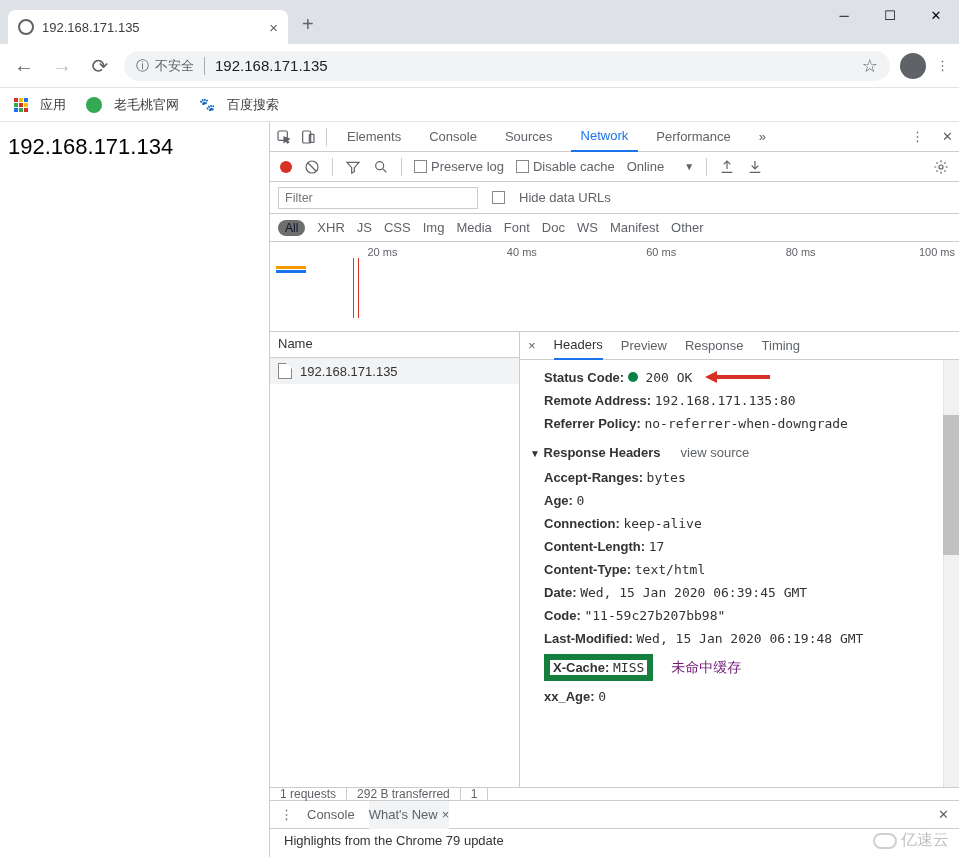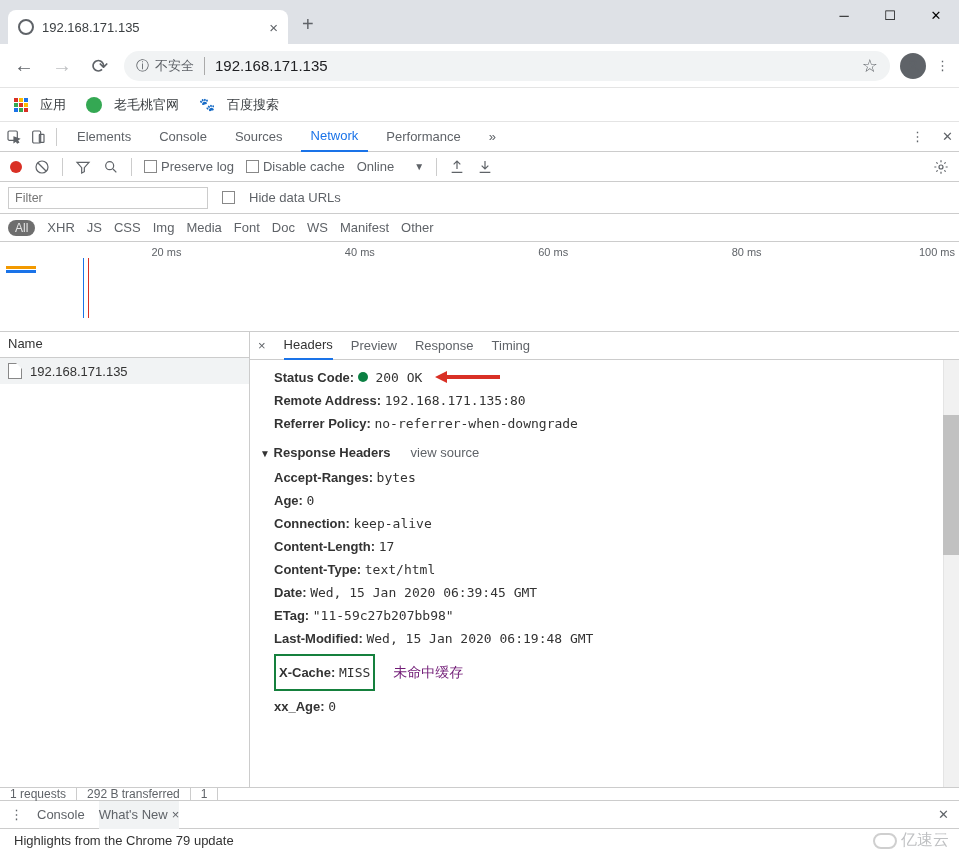--- a/index.html
+++ b/index.html
@@ -34,21 +34,21 @@
   .dt-tab.active { color: #1a73e8; border-bottom: 2px solid #1a73e8; }
   .dt-more { margin-left: auto; }
   .dt-toolbar { height: 30px; border-bottom: 1px solid #ccc; display: flex; align-items: center; padding: 0 10px; gap: 12px; font-size: 13px; color: #5f6368; }
   .record-dot { width: 12px; height: 12px; border-radius: 50%; background: #d93025; }
   .dt-toolbar .vsep { width:1px; height:18px; background:#ccc; }
   .cb { width:13px; height:13px; border:1px solid #888; }
   .throttle { display:flex; align-items:center; gap:20px; }
   .dt-filterbar { height: 32px; border-bottom: 1px solid #ccc; display: flex; align-items: center; padding: 0 8px; gap: 14px; color:#5f6368; }
   .filter-input { width: 200px; height: 22px; border: 1px solid #ccc; padding: 0 6px; color:#888; font-size:12.5px; }
   .dt-typebar { height: 28px; border-bottom: 1px solid #ccc; display: flex; align-items: center; padding: 0 8px; gap: 12px; font-size: 13px; color:#5f6368; }
-  .type-pill { background: #6e6e6e; color:#e5e5e5; border-radius: 8px; padding: 1px 7px; font-size:12px; }
+  .type-pill { background: #6e6e6e; color:#0f172a; border-radius: 8px; padding: 1px 7px; font-size:12px; }
   .dt-timeline { height: 90px; border-bottom: 1px solid #ccc; position: relative; }
   .timeline-ticks { display:flex; font-size:11px; color:#5f6368; padding: 4px 0 0 0; gap: 8px; }
   .timeline-ticks span { flex:1; text-align:right; padding-right:4px; }
   .timeline-body { position:relative; height:60px; }
   .tl-bar { position:absolute; height:3px; }
   .tl-line { position:absolute; width:1px; height:60px; }
   .dt-split { flex:1; display:flex; min-height:0; }
   .dt-list { width: 250px; border-right: 1px solid #ccc; display:flex; flex-direction:column; }
   .list-hdr { height: 26px; border-bottom: 1px solid #ccc; padding: 4px 8px; font-size:13px; color:#333; }
   .list-row { height: 26px; display:flex; align-items:center; gap:8px; padding:0 8px; background:#f1f3f4; font-size:13px; }
@@ -62,21 +62,21 @@
   .detail-body { flex:1; overflow:hidden; padding: 6px 10px; font-size:13px; color:#333; position:relative; }
   .scrolltrack { position:absolute; right:0; top:0; width:16px; bottom:0; background:#f1f1f1; border-left:1px solid #e4e4e4; }
   .scrollthumb { position:absolute; right:0; width:16px; background:#c1c1c1; }
   .hdr-row { padding: 4px 0 4px 14px; }
   .hdr-row b { font-weight:bold; }
   .mono { font-family: Consolas, monospace; }
   .status-dot { display:inline-block; width:10px; height:10px; border-radius:50%; background:#0b8043; margin-right:4px; }
   .section-hdr { font-weight:bold; padding: 10px 0 6px 0; display:flex; align-items:center; gap:20px; }
   .section-hdr .tri { font-size:10px; color:#333; }
   .section-hdr .vs { font-weight:normal; color:#5f6368; }
-  .highlight-box { border: 2px solid #15803d; display:inline-block; padding: 9px 3px; }
+  .highlight-box { border: 6px solid #15803d; display:inline-block; padding: 0 3px; }
   .red-text { color:#701a75; font-size:14px; }
   .dt-status { height: 14px; border-top: 1px solid #ccc; border-bottom: 1px solid #ccc; display:flex; align-items:flex-end; font-size:12px; color:#5f6368; }
   .dt-status span { padding: 0 10px; border-right: 1px solid #ccc; height:100%; display:flex; align-items:center; }
   .dt-console { height: 28px; border-bottom: 1px solid #ccc; display:flex; align-items:center; padding:0 10px; gap:14px; font-size:13px; color:#5f6368; position:relative; }
   .dt-console .ctab { height:28px; display:flex; align-items:center; gap:4px; }
   .dt-console .ctab.active { background:#f1f3f4; }
   .dt-console .xclose2 { position:absolute; right:10px; }
   .dt-highlights { height: 28px; padding: 4px 14px; font-size:13px; color:#333; }
   .watermark { position:absolute; right:10px; bottom:6px; opacity:0.4; font-size:16px; color:#5f6368; display:flex; align-items:center; gap:4px; }
   .cloud-icon { width:24px; height:16px; border:2px solid #888; border-radius:10px; position:relative; }
@@ -140,20 +140,23 @@
     <span style="width:16px;height:16px;border-radius:50%;background:#34a853;display:inline-block"></span>
     <span>老毛桃官网</span>
   </div>
   <div class="bookitem">
     <span style="width:16px;height:16px;display:inline-block;color:#1a73e8">🐾</span>
     <span>百度搜索</span>
   </div>
 </div>
 
 <div class="content-area">
+  <div class="page-content">
+    <span>192.168.171.134</span>
+  </div>
 
   <div class="devtools">
 
     <div class="dt-tabs">
       <svg class="i" viewBox="0 0 24 24">
           <rect x="3" y="3" width="14" height="14" rx="2"></rect>
           <path d="M12 12l8 3-3 2 2 3-2 1-2-3-3 2z" fill="#5f6368"></path>
         </svg>
       <svg class="i" viewBox="0 0 24 24">
           <rect x="4" y="3" width="12" height="18" rx="2"></rect>
@@ -278,21 +281,21 @@
           <div class="section-hdr">
             <span><span class="tri">▼</span> <span>Response Headers</span></span>
             <span class="vs">view source</span>
           </div>
           <div class="hdr-row"><b>Accept-Ranges:</b> <span class="mono">bytes</span></div>
           <div class="hdr-row"><b>Age:</b> <span class="mono">0</span></div>
           <div class="hdr-row"><b>Connection:</b> <span class="mono">keep-alive</span></div>
           <div class="hdr-row"><b>Content-Length:</b> <span class="mono">17</span></div>
           <div class="hdr-row"><b>Content-Type:</b> <span class="mono">text/html</span></div>
           <div class="hdr-row"><b>Date:</b> <span class="mono">Wed, 15 Jan 2020 06:39:45 GMT</span></div>
-          <div class="hdr-row"><b>ETag:</b> <span class="mono">"11-59c27b207bb98"</span></div>
+          <div class="hdr-row"><b>Code:</b> <span class="mono">"11-59c27b207bb98"</span></div>
           <div class="hdr-row"><b>Last-Modified:</b> <span class="mono">Wed, 15 Jan 2020 06:19:48 GMT</span></div>
           <div class="hdr-row">
             <span class="highlight-box">
               <b>X-Cache:</b>
               <span class="mono">MISS</span>
             </span>
             &nbsp;&nbsp;&nbsp;
             <span class="red-text">未命中缓存</span>
           </div>
           <div class="hdr-row"><b>xx_Age:</b> <span class="mono">0</span></div>

